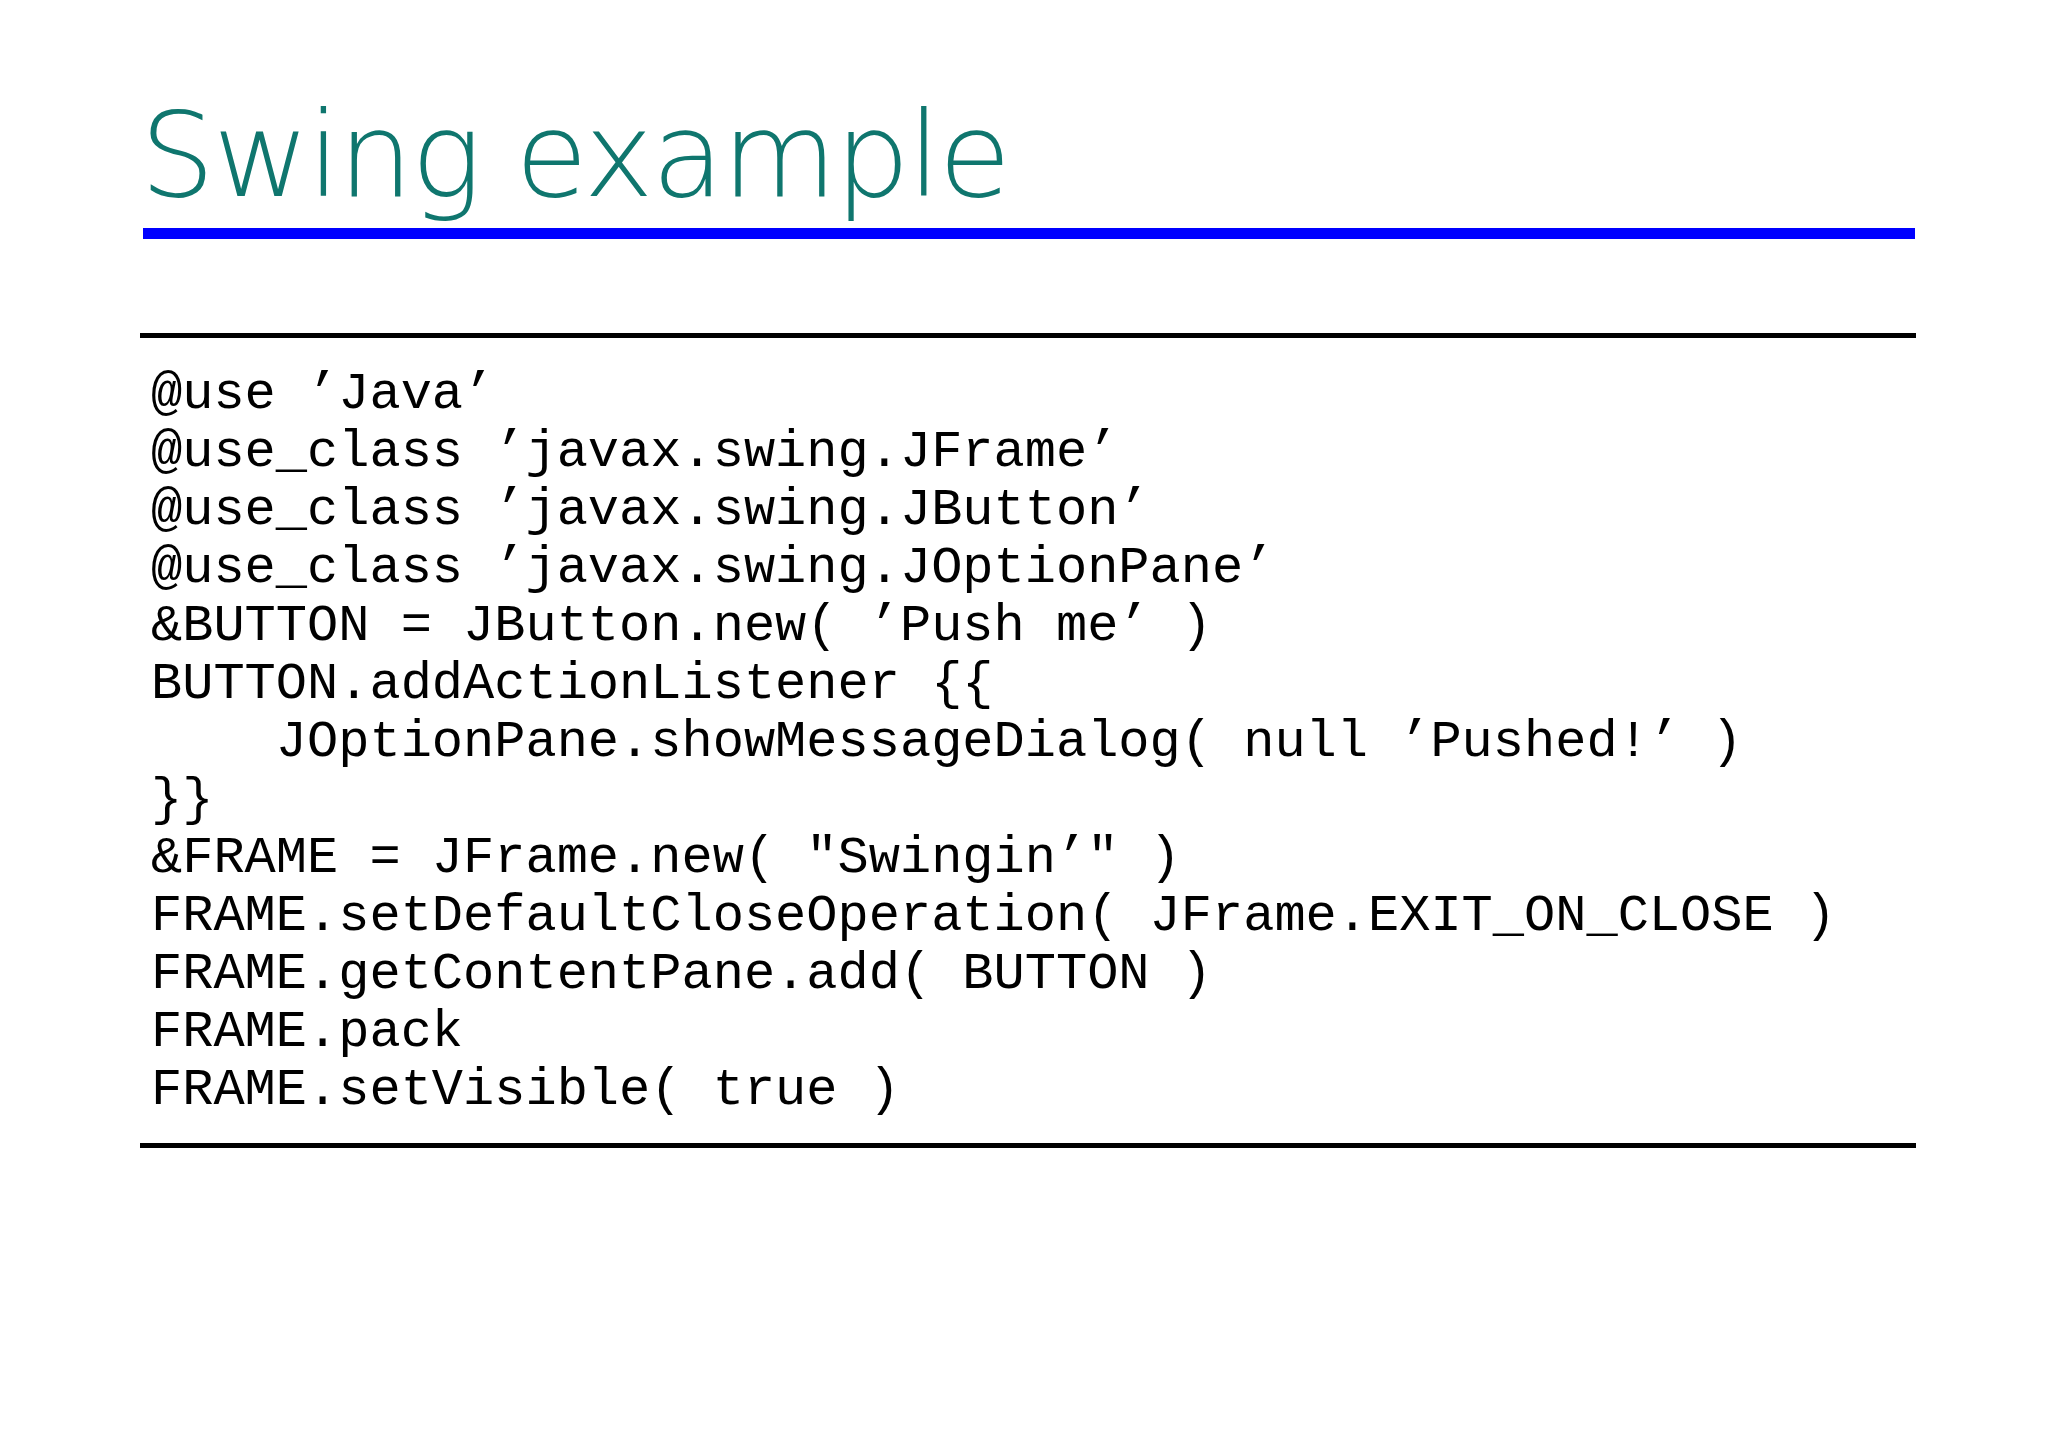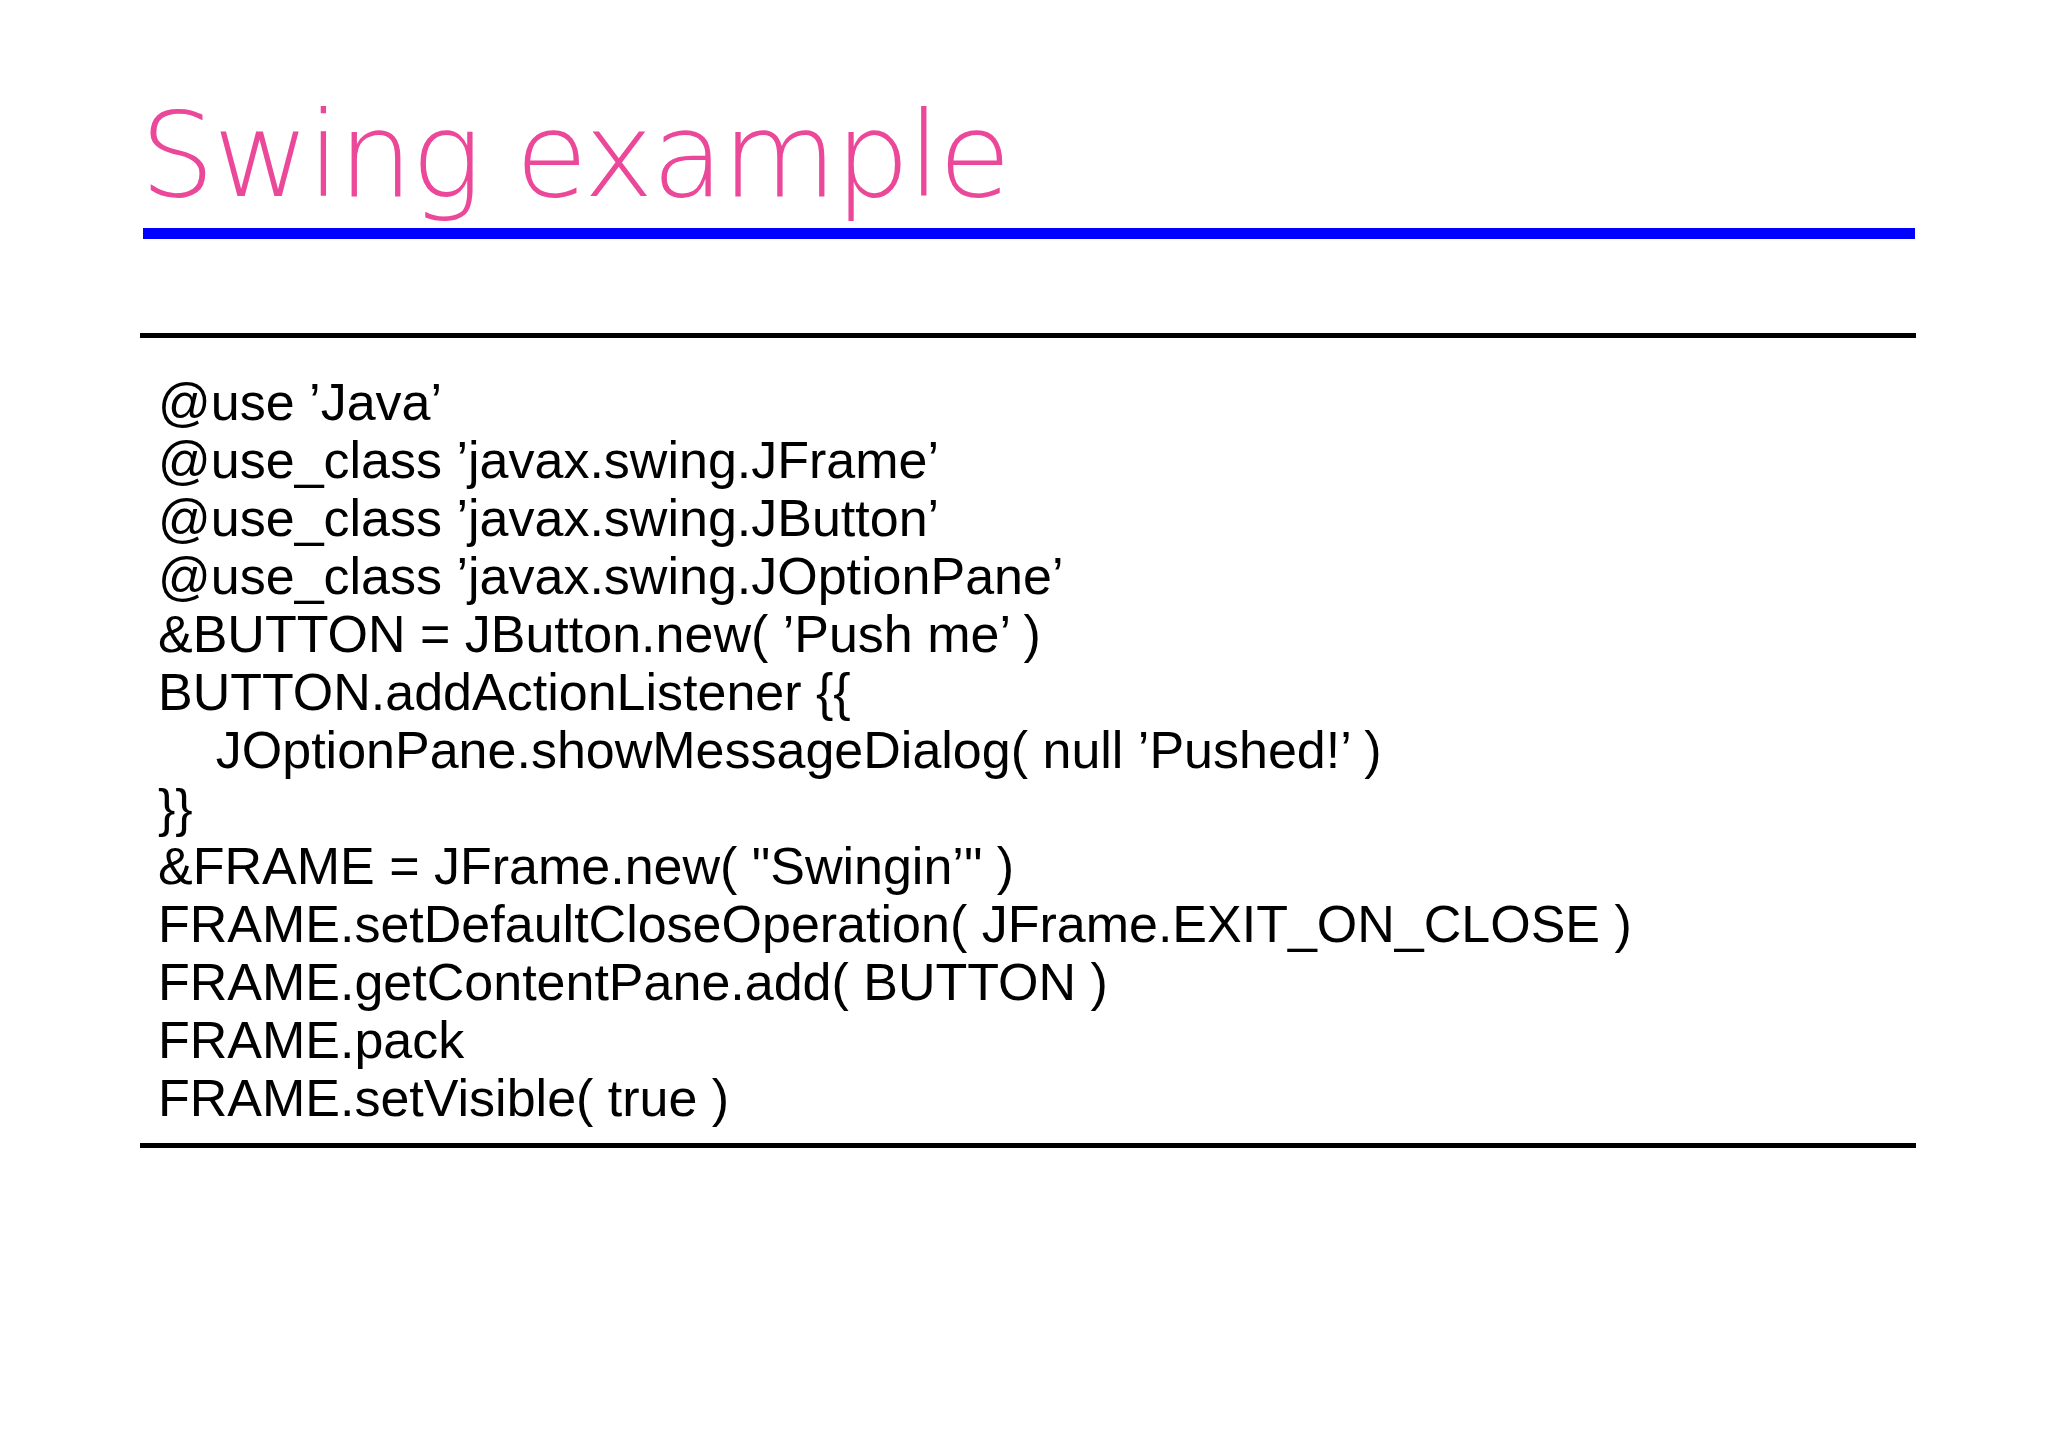--- a/index.html
+++ b/index.html
@@ -19,21 +19,21 @@
     position: absolute;
     left: 140px;
     top: 96px;
     margin: 0;
     font-family: "DejaVu Sans", "Liberation Sans", sans-serif;
     font-weight: 300;
     font-stretch: condensed;
     font-size: 118px;
     line-height: 1;
     letter-spacing: -2px;
-    color: #ec4899;
+    color: #0f766e;
     white-space: nowrap;
   }
   .title-rule {
     position: absolute;
     left: 143px;
     top: 228px;
     width: 1772px;
     height: 11px;
     background: var(--accent, #0000ff);
   }
@@ -43,22 +43,22 @@
     width: 1776px;
     height: 5px;
     background: #000000;
   }
   .code-rule.top { top: 333px; }
   .code-rule.bottom { top: 1143px; }
   .code-listing {
     position: absolute;
     left: 143px;
     top: 358px;
-    margin: 15px;
-    font-family: Liberation Sans, sans-serif;
+    margin: 8px;
+    font-family: Liberation Mono, monospace;
     font-size: 52px;
     line-height: 58px;
     color: #000000;
   }
   .code-line {
     white-space: pre;
   }
 </style>
 </head>
 <body>

